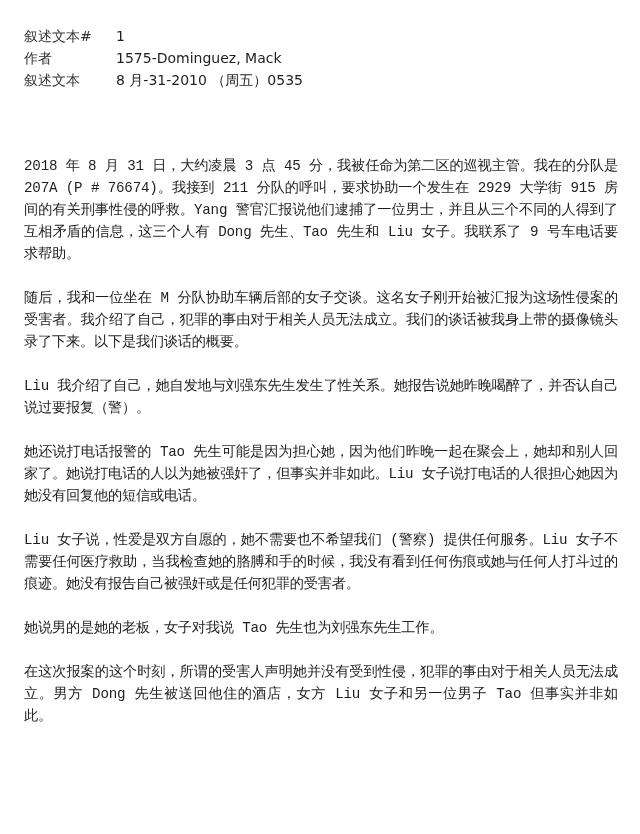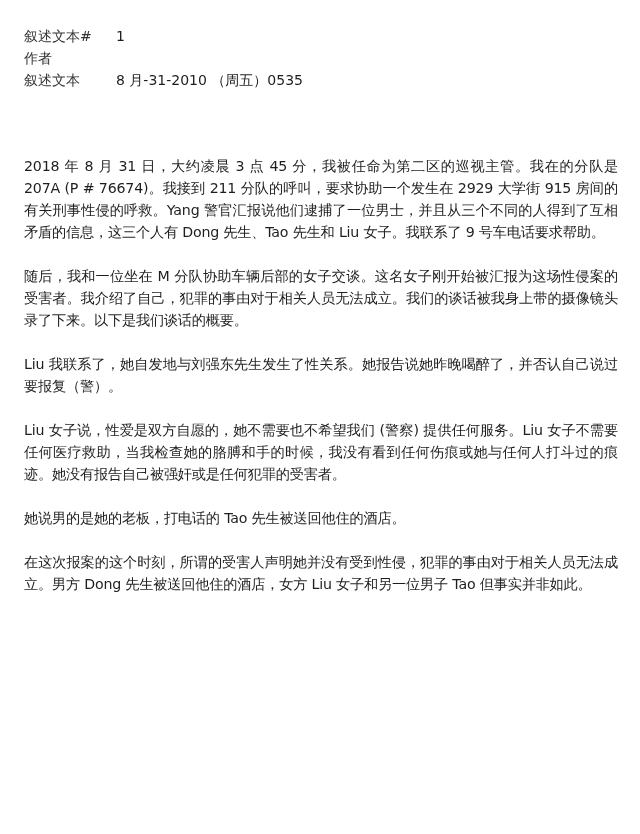--- a/index.html
+++ b/index.html
@@ -48,43 +48,46 @@
       top: 155px;
       width: 594px;
     }
     .para {
       margin: 0 0 22px 0;
       font-size: 14.2px;
       line-height: 22px;
       letter-spacing: -0.2px;
       text-align: justify;
       color: #1e1e1e;
+      font-family: Liberation Mono, monospace;
     }
   </style>
 </head>
 <body>
 
 <div class="page">
 
   <div class="meta">
     <div class="meta-row">
       <span class="meta-label">叙述文本#</span>
       <span class="meta-value">1</span>
     </div>
     <div class="meta-row">
       <span class="meta-label">作者</span>
+      <span class="meta-value">1575-Dominguez, Mack</span>
     </div>
     <div class="meta-row">
       <span class="meta-label">叙述文本</span>
       <span class="meta-value">8 月-31-2010 （周五）0535</span>
     </div>
   </div>
 
   <div class="body">
     <p class="para">2018 年 8 月 31 日，大约凌晨 3 点 45 分，我被任命为第二区的巡视主管。我在的分队是 207A (P # 76674)。我接到 211 分队的呼叫，要求协助一个发生在 2929 大学街 915 房间的有关刑事性侵的呼救。Yang 警官汇报说他们逮捕了一位男士，并且从三个不同的人得到了互相矛盾的信息，这三个人有 Dong 先生、Tao 先生和 Liu 女子。我联系了 9 号车电话要求帮助。</p>
     <p class="para">随后，我和一位坐在 M 分队协助车辆后部的女子交谈。这名女子刚开始被汇报为这场性侵案的受害者。我介绍了自己，犯罪的事由对于相关人员无法成立。我们的谈话被我身上带的摄像镜头录了下来。以下是我们谈话的概要。</p>
-    <p class="para">Liu 我联系了，她自发地与刘强东先生发生了性关系。她报告说她昨晚喝醉了，并否认自己说过要报复（警）。</p>
+    <p class="para">Liu 我介绍了自己，她自发地与刘强东先生发生了性关系。她报告说她昨晚喝醉了，并否认自己说过要报复（警）。</p>
+    <p class="para">她还说打电话报警的 Tao 先生可能是因为担心她，因为他们昨晚一起在聚会上，她却和别人回家了。她说打电话的人以为她被强奸了，但事实并非如此。Liu 女子说打电话的人很担心她因为她没有回复他的短信或电话。</p>
     <p class="para">Liu 女子说，性爱是双方自愿的，她不需要也不希望我们 (警察) 提供任何服务。Liu 女子不需要任何医疗救助，当我检查她的胳膊和手的时候，我没有看到任何伤痕或她与任何人打斗过的痕迹。她没有报告自己被强奸或是任何犯罪的受害者。</p>
-    <p class="para">她说男的是她的老板，打电话的 Tao 先生被送回他住的酒店。</p>
+    <p class="para">她说男的是她的老板，女子对我说 Tao 先生也为刘强东先生工作。</p>
     <p class="para">在这次报案的这个时刻，所谓的受害人声明她并没有受到性侵，犯罪的事由对于相关人员无法成立。男方 Dong 先生被送回他住的酒店，女方 Liu 女子和另一位男子 Tao 但事实并非如此。</p>
   </div>
 
 </div>
 
 </body></html>

